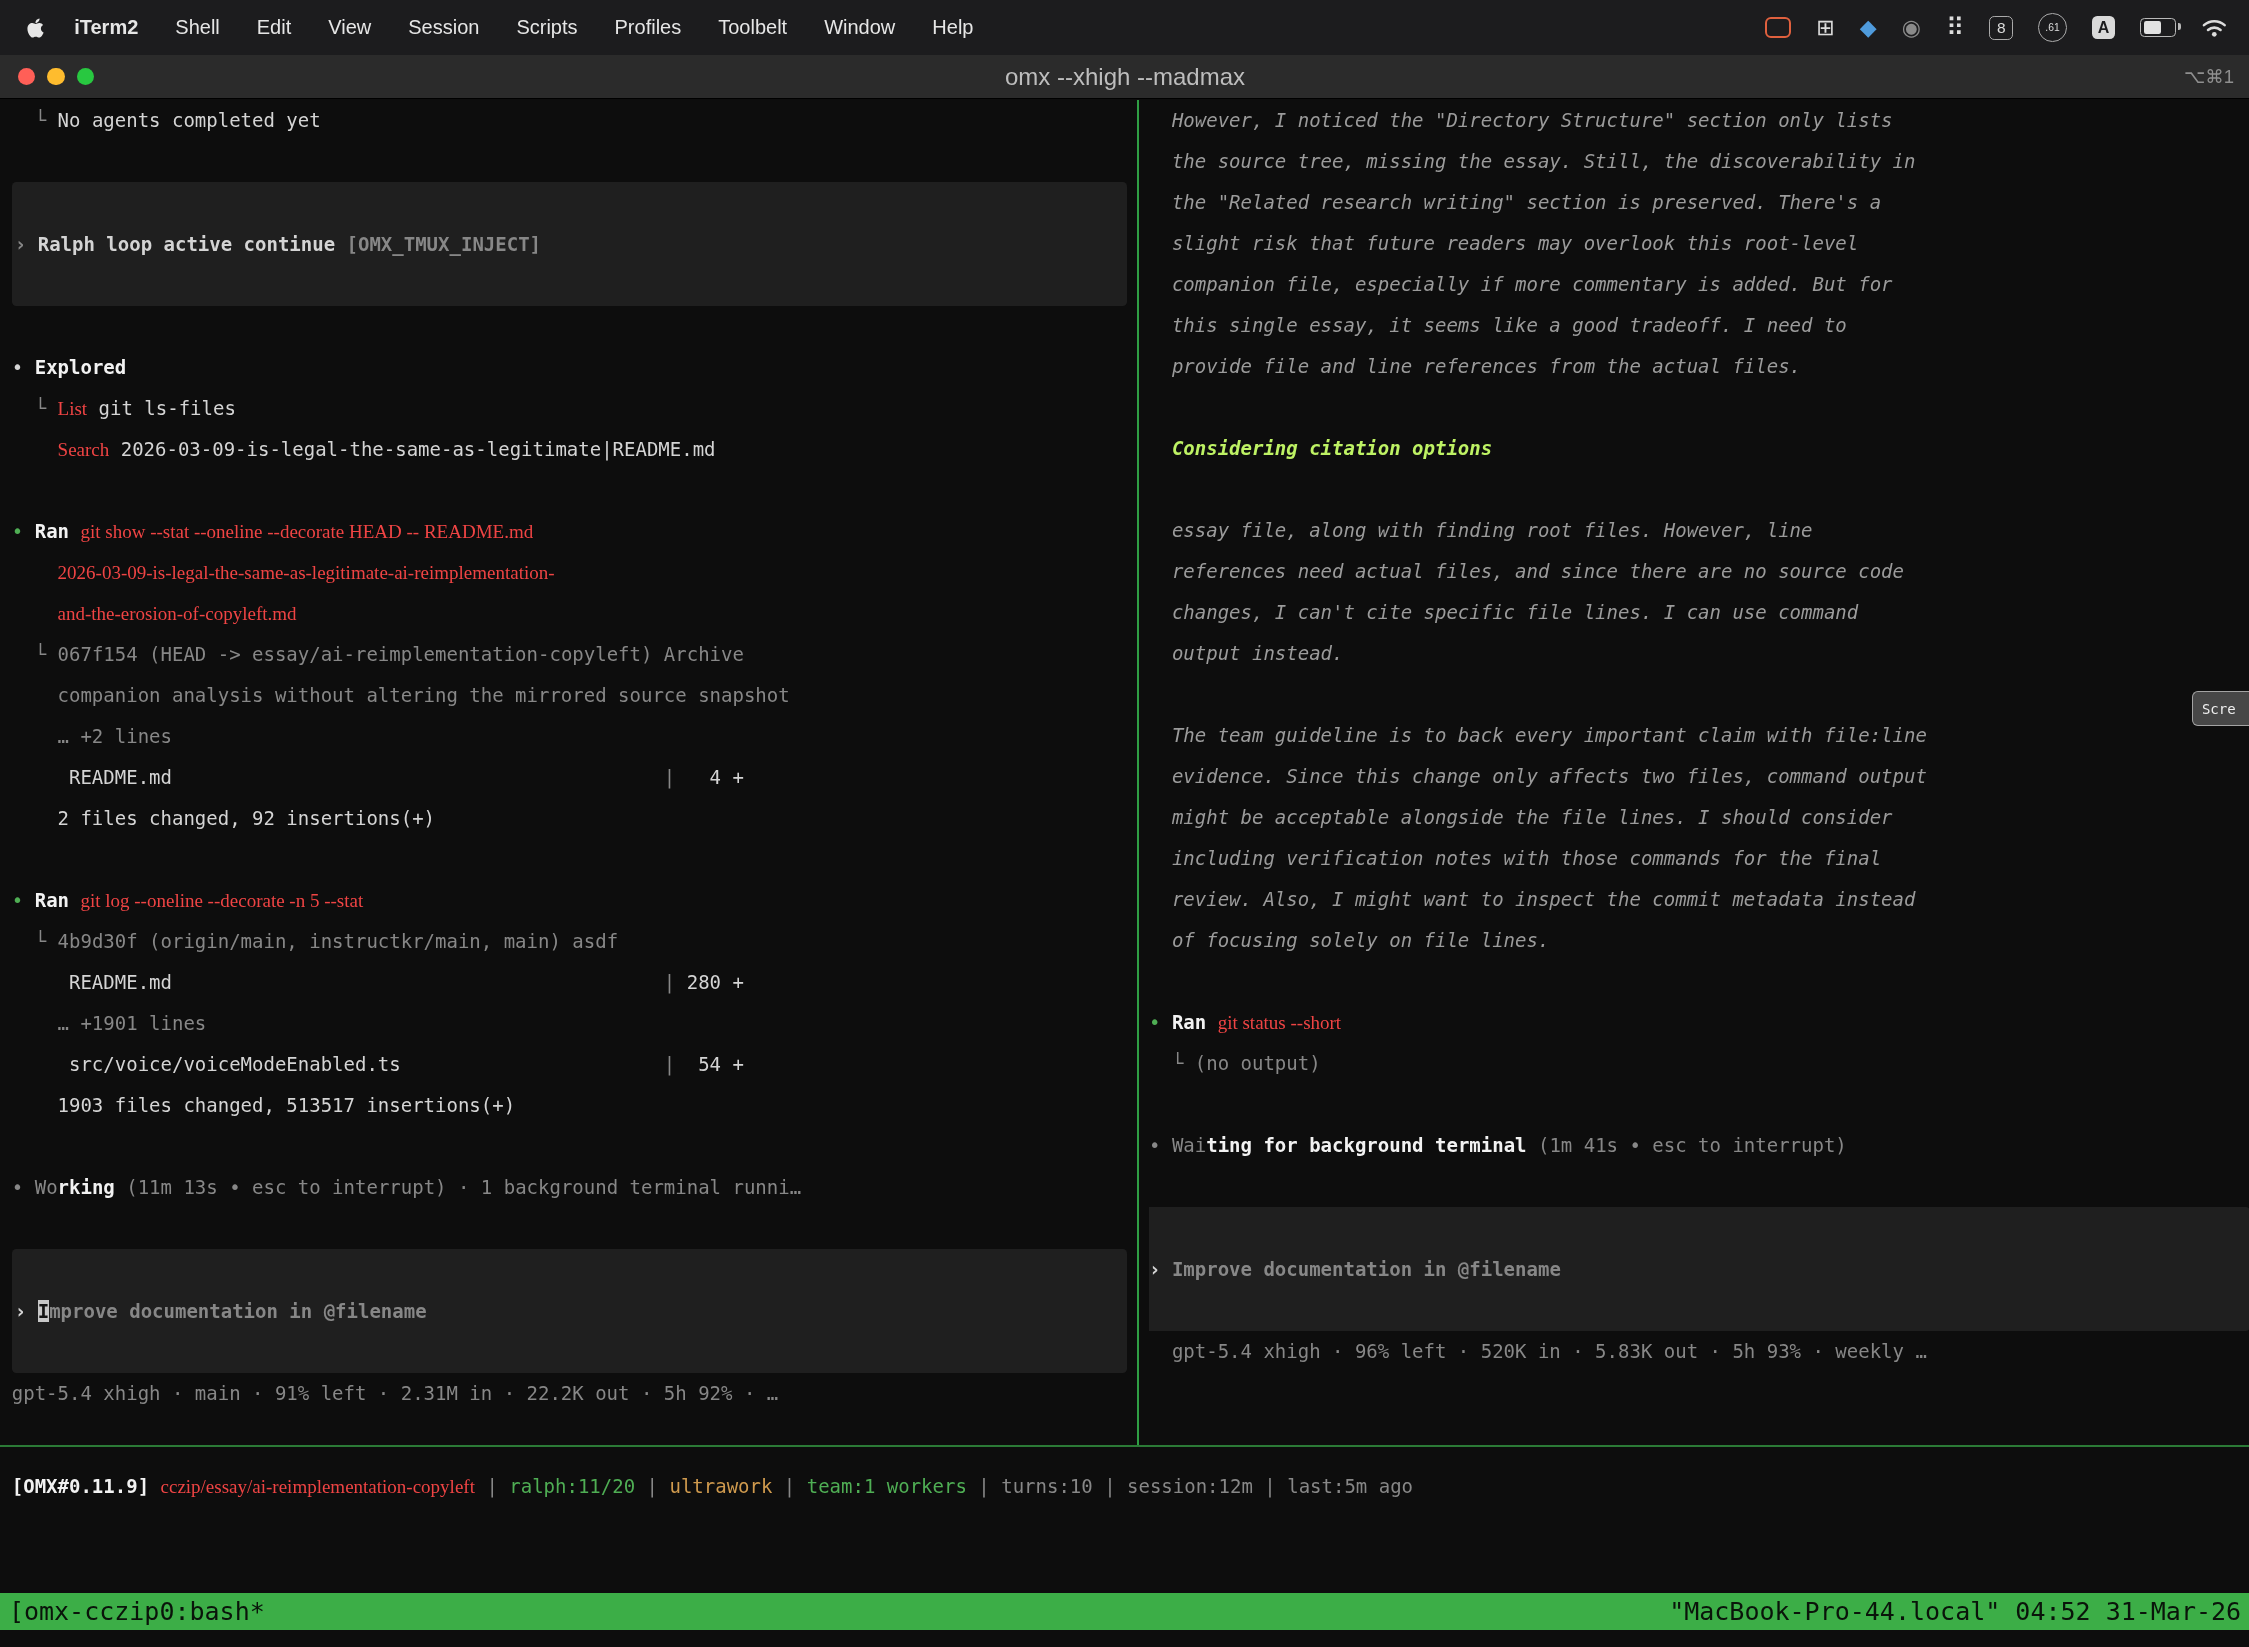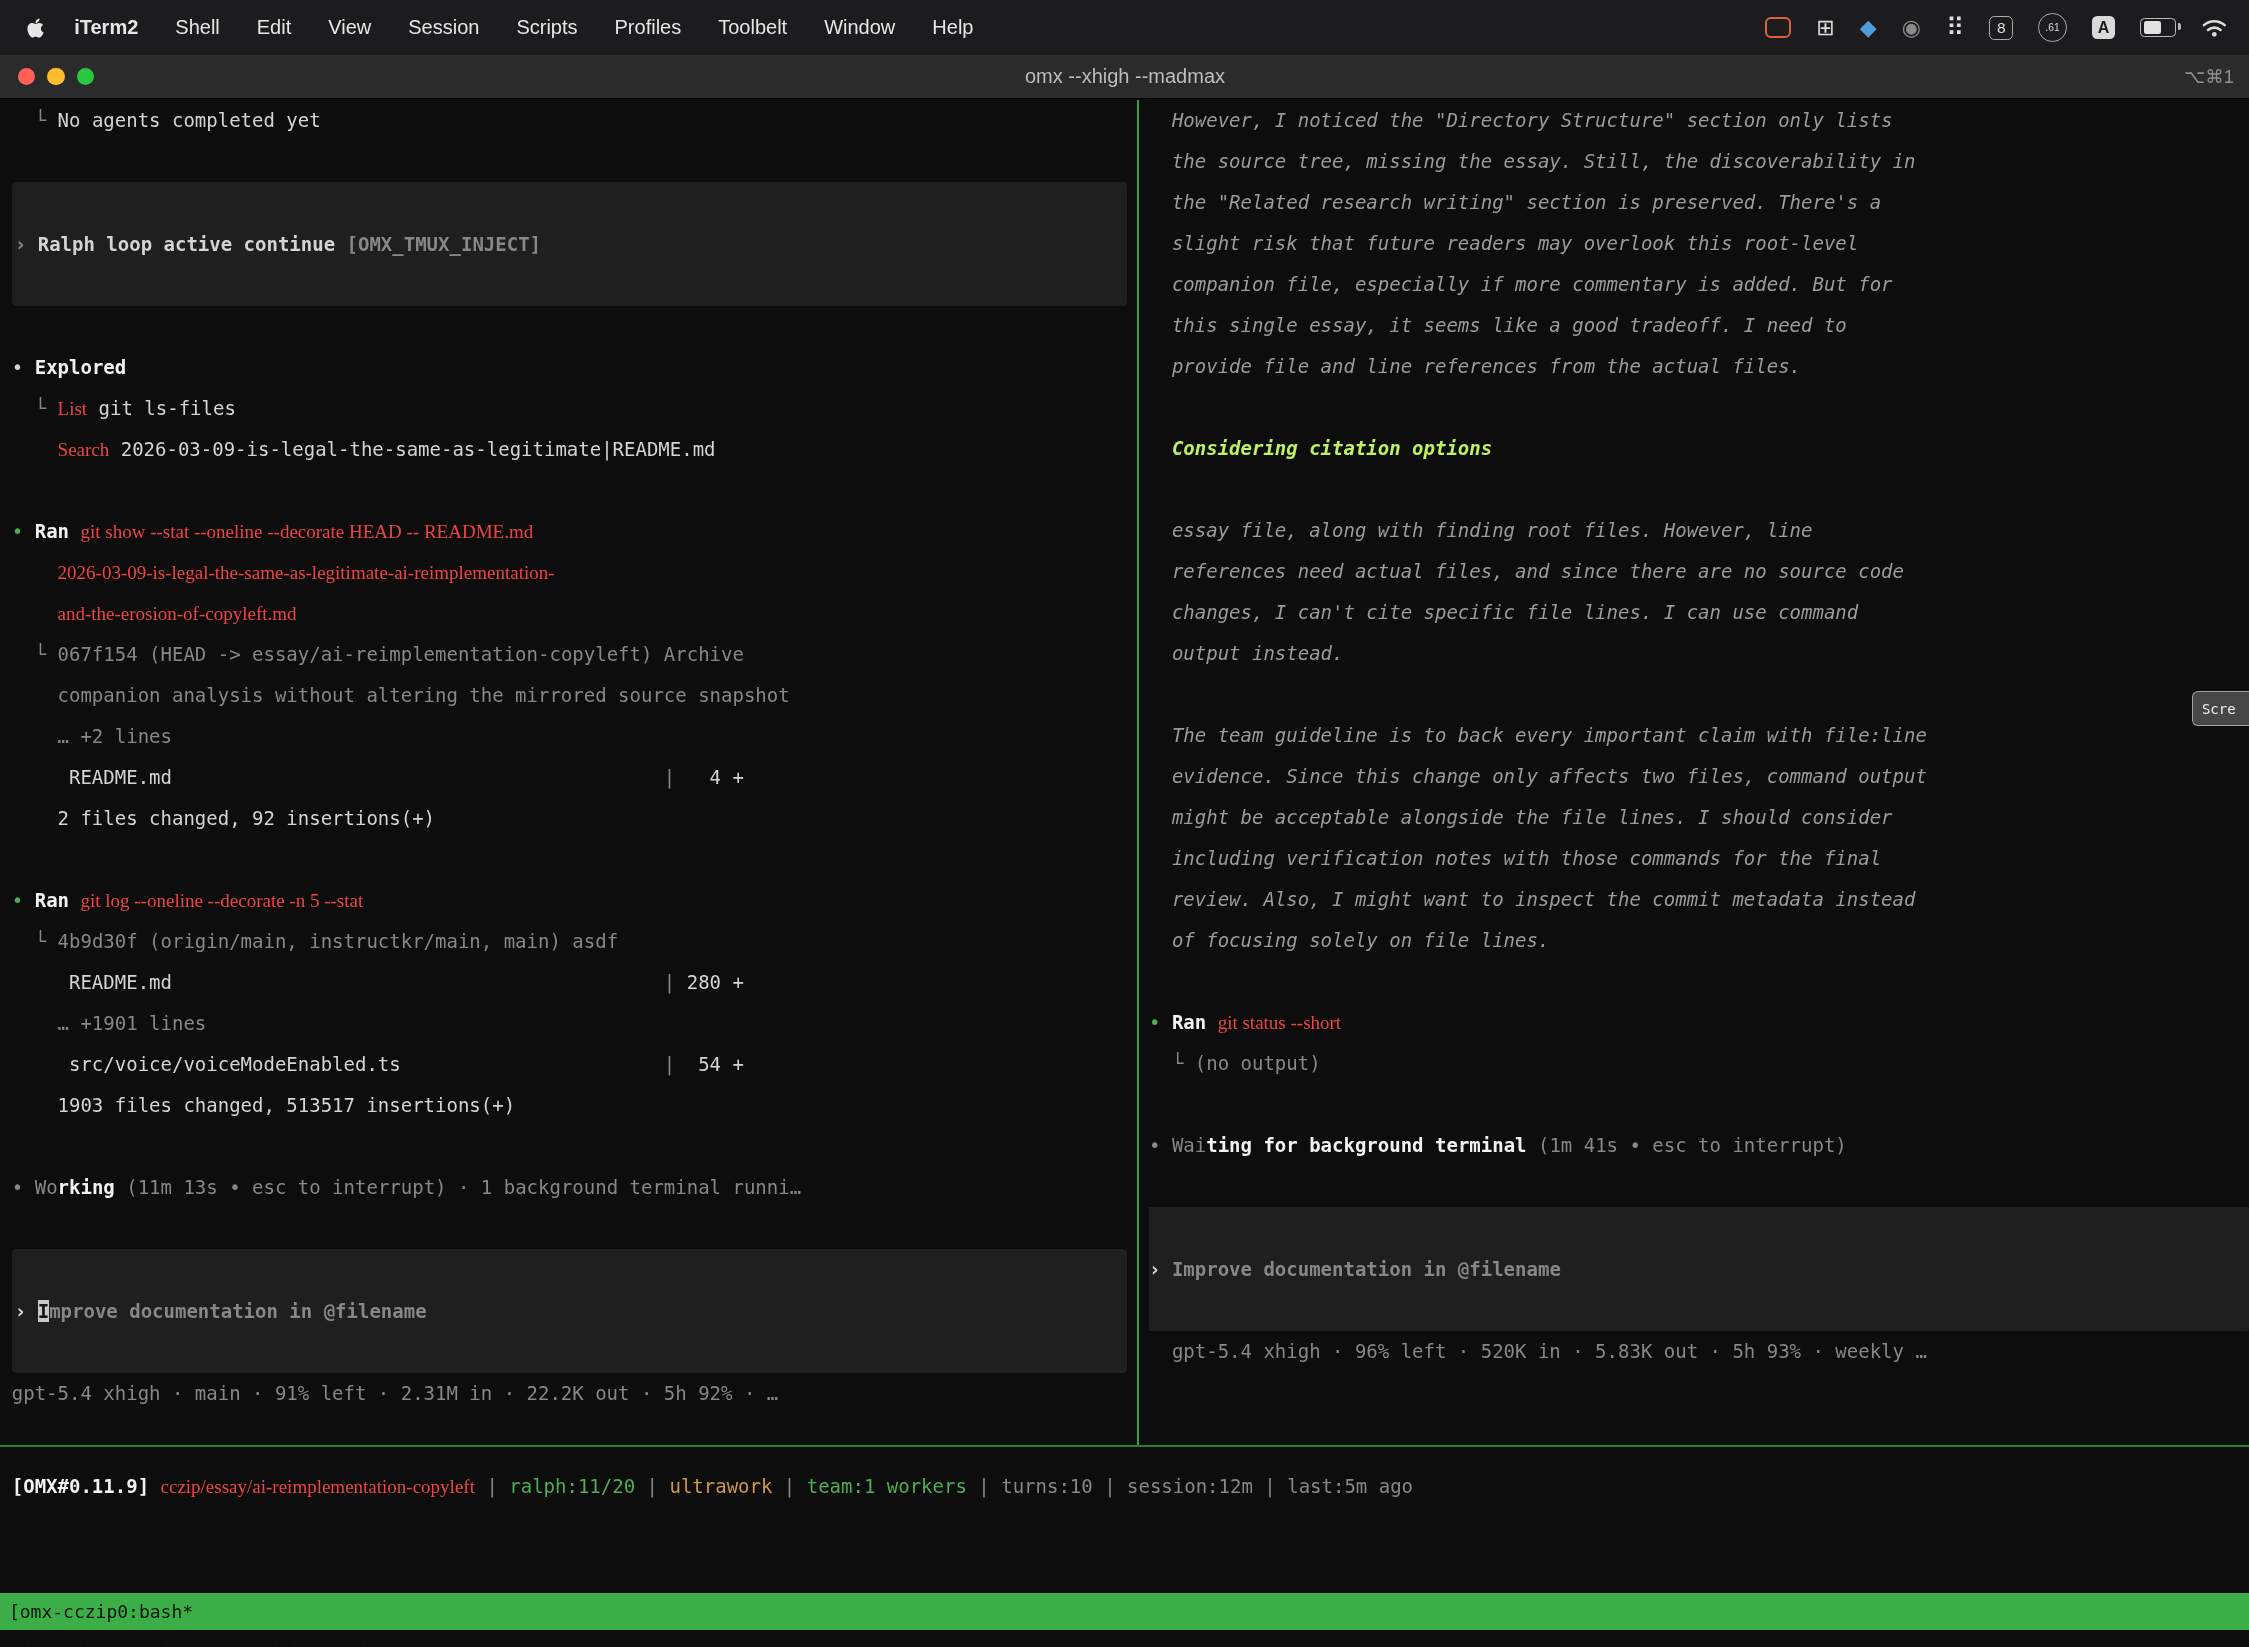--- a/index.html
+++ b/index.html
@@ -30,21 +30,21 @@
   .battery-icon::after{content:"";position:absolute;right:-5.9px;top:4.4px;width:3.7px;height:6.6px;
                        background:#b9b9b9;border-radius:0 2.2px 2.2px 0;}
 
   
   .titlebar{position:absolute;top:55px;left:0;right:0;height:43px;background:#2b2b2b;
             border-bottom:1.5px solid #000;font-family:"Liberation Sans",sans-serif;}
   .traffic{position:absolute;left:17.7px;top:12.5px;display:flex;gap:11.8px;}
   .tl{width:17.7px;height:17.7px;border-radius:50%;}
   .tl.red{background:#ff5f57;}  .tl.yellow{background:#febc2e;}  .tl.green{background:#28c840;}
   .title-text{position:absolute;left:0;right:0;top:0;height:43px;line-height:43px;text-align:center;
-              color:#bdbdbd;font-size:20px;}
+              color:#bdbdbd;font-size:24px;}
   .title-shortcut{position:absolute;right:16px;top:0;height:43px;line-height:43px;color:#8f8f8f;font-size:18.5px;}
 
   
   .pane{position:absolute;top:100px;overflow:hidden;}
   .pane-left{left:0;width:1137px;height:1345px;}
   .pane-right{left:1149px;width:1101px;height:1345px;}
   .vdivider{position:absolute;top:100px;left:1137px;width:2.2px;height:1345px;background:#2f9e44;}
   .hdivider{position:absolute;top:1445px;left:0;width:100%;height:2.2px;background:#2b7a36;}
 
   .tline{height:41px;line-height:41px;font-size:19px;white-space:pre;color:#d4d4d4;padding-left:11.8px;}
@@ -63,22 +63,22 @@
   .orange{color:#cf9a4e;}
   .bold{color:#f2f2f2;font-weight:bold;}
   .cursor{background:#c8c8c8;color:#141414;}
   .it{color:#9b9b9b;font-style:italic;}
   .itb{color:#bef264;font-style:italic;font-weight:bold;}
   .itblue{color:#7aa2d6;font-style:italic;}
 
   
   .omx{position:absolute;top:1466px;left:0;right:0;height:41px;}
   .tmuxbar{position:absolute;top:1593px;left:0;right:0;height:37px;background:#3cae47;
-           color:#0a140a;font-size:18px;line-height:37px;display:flex;justify-content:space-between;
-           padding:0 8.9px;box-sizing:border-box;white-space:pre;flex-direction:column;}
+           color:#0a140a;font-size:25px;line-height:37px;display:flex;justify-content:space-between;
+           padding:0 8.9px;box-sizing:border-box;white-space:pre;}
 
   
   .edge-tip{position:absolute;top:691px;right:0;width:58px;height:35px;background:#474747;
             border:1.5px solid #a3a3a3;border-right:none;border-radius:5.9px 0 0 5.9px;
             color:#efefef;font-size:14px;display:flex;align-items:center;padding-left:8.9px;box-sizing:border-box;}
 </style>
 </head>
 <body>
 
 <div class="screen">

